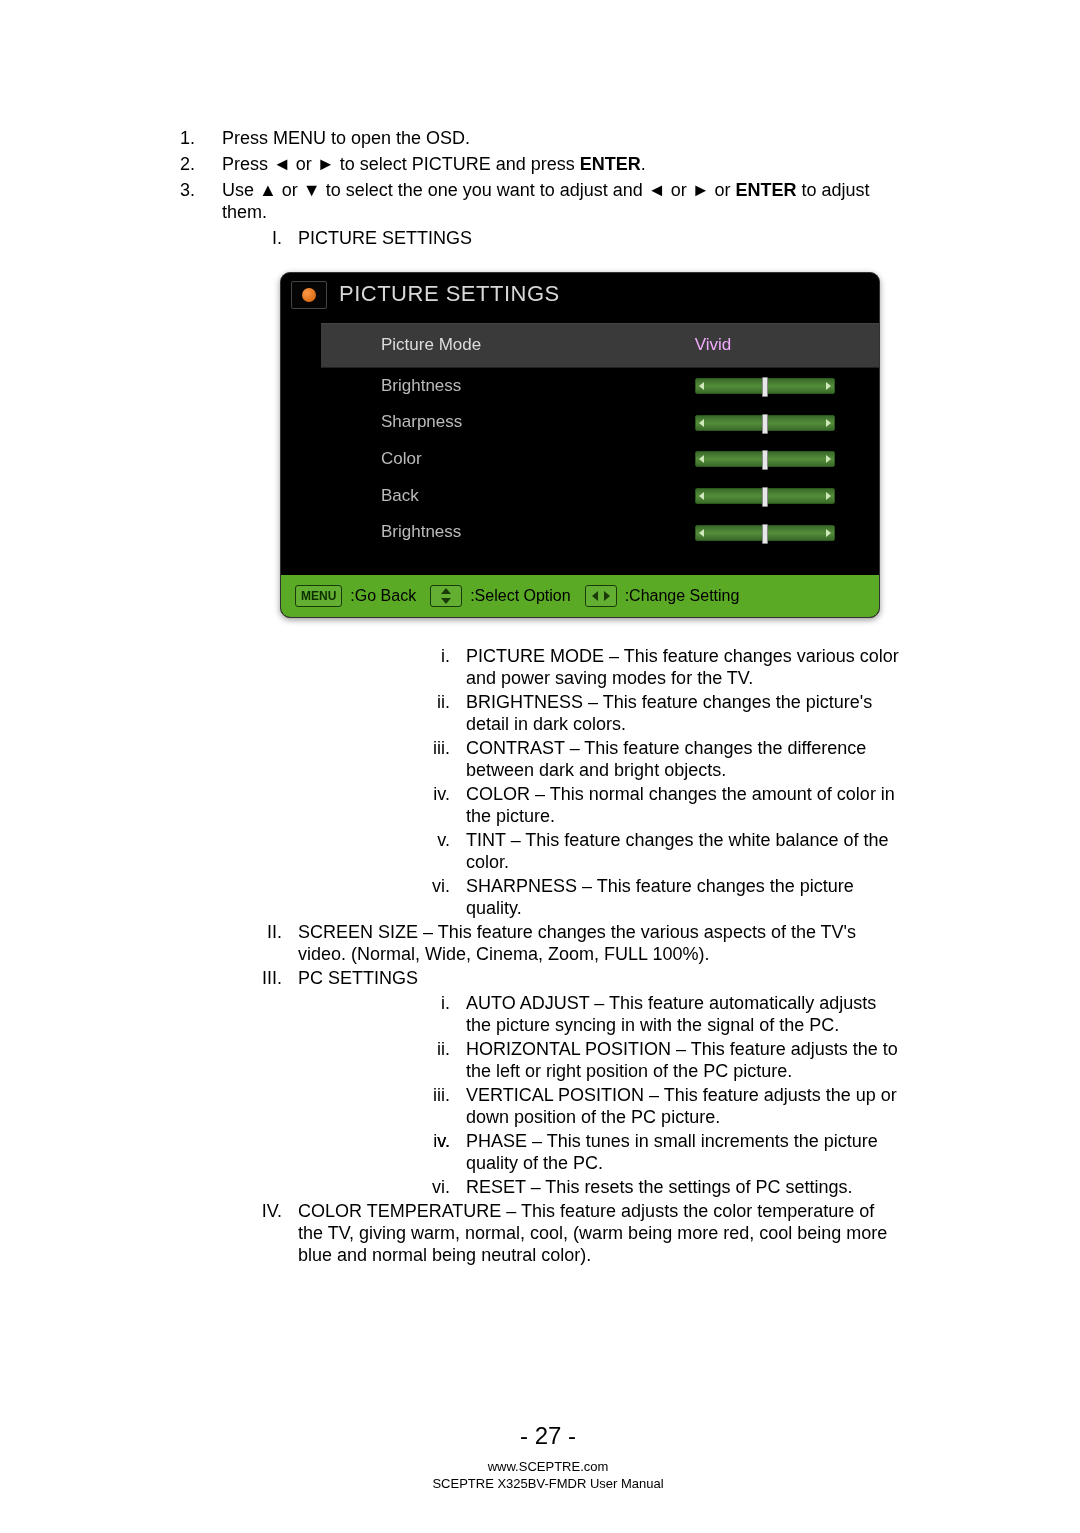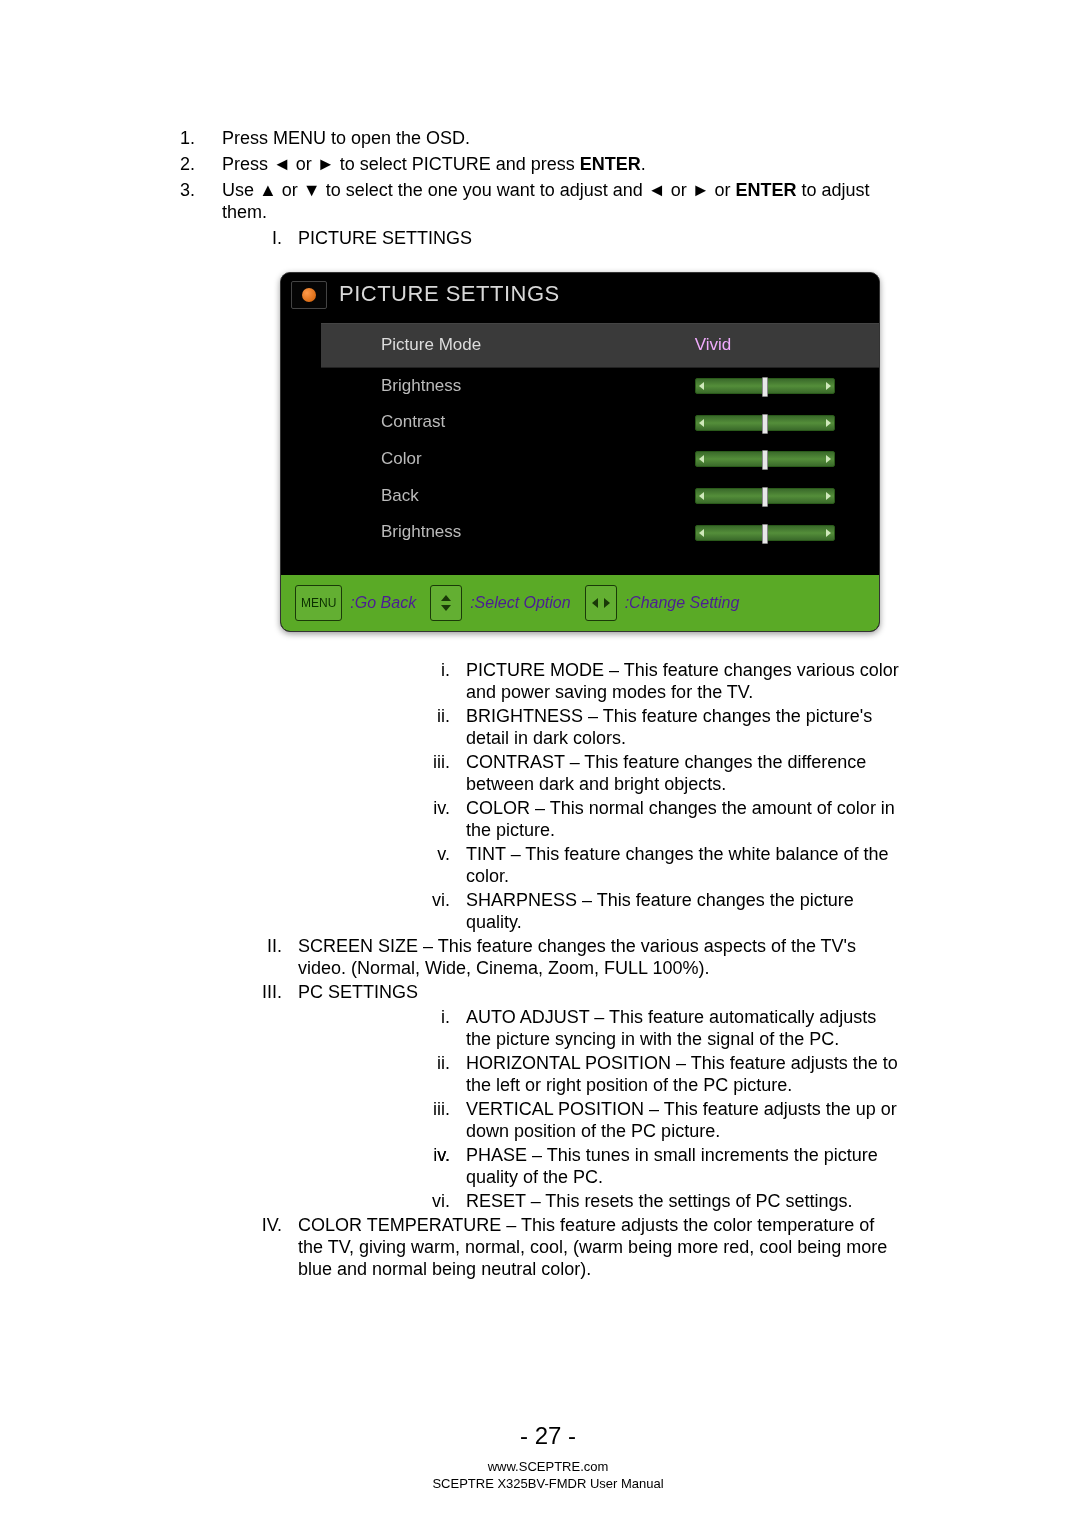--- a/index.html
+++ b/index.html
@@ -89,26 +89,26 @@
     .osd-footer {
       background: #5aaa26;
       color: #0b2f00;
       display: flex; align-items: center; gap: 8px;
       padding: 10px 14px;
       font-size: 16px;
     }
     .key-box {
       display: inline-flex; align-items: center; justify-content: center;
       border: 1.5px solid #1a3a08; border-radius: 3px;
-      padding: 2px 5px; font-size: 12px; font-weight: normal;
+      padding: 2px 5px; font-size: 12px; font-weight: bold;
       background: rgba(255,255,255,0.06);
-      height: 36px;
+      height: 22px;
     }
     .key-box.arrows-ud svg, .key-box.arrows-lr svg { width: 20px; height: 18px; }
-    .osd-footer .ft { color: #4c1d95; margin-right: 6px; font-style: italic; }
+    .osd-footer .ft { color: #000000; margin-right: 6px; }
 
     .page-footer {
       position: absolute; left: 16px; right: 0; bottom: 40px;
       text-align: center;
     }
     .page-num { font-size: 24px; margin-bottom: 8px; }
     .footer-small { font-size: 13px; line-height: 1.35; }
   </style>
 </head>
 <body>
@@ -139,21 +139,21 @@
                 <div class="osd-label">Picture Mode</div>
                 <div class="osd-val">Vivid</div>
               </div>
               <div class="osd-row">
                 <div class="osd-label">Brightness</div>
                 <div class="slider">
                     <div class="thumb" style="left: 50%;"></div>
                   </div>
               </div>
               <div class="osd-row">
-                <div class="osd-label">Contrast</div>
+                <div class="osd-label">Sharpness</div>
                 <div class="slider">
                     <div class="thumb" style="left: 50%;"></div>
                   </div>
               </div>
               <div class="osd-row">
                 <div class="osd-label">Color</div>
                 <div class="slider">
                     <div class="thumb" style="left: 50%;"></div>
                   </div>
               </div>

